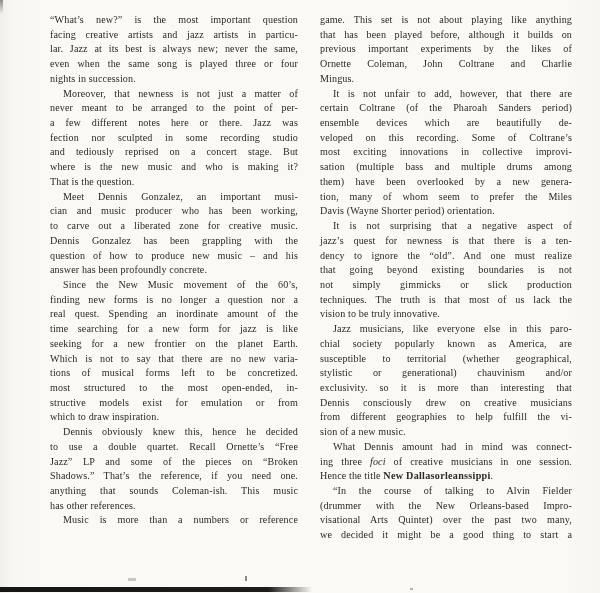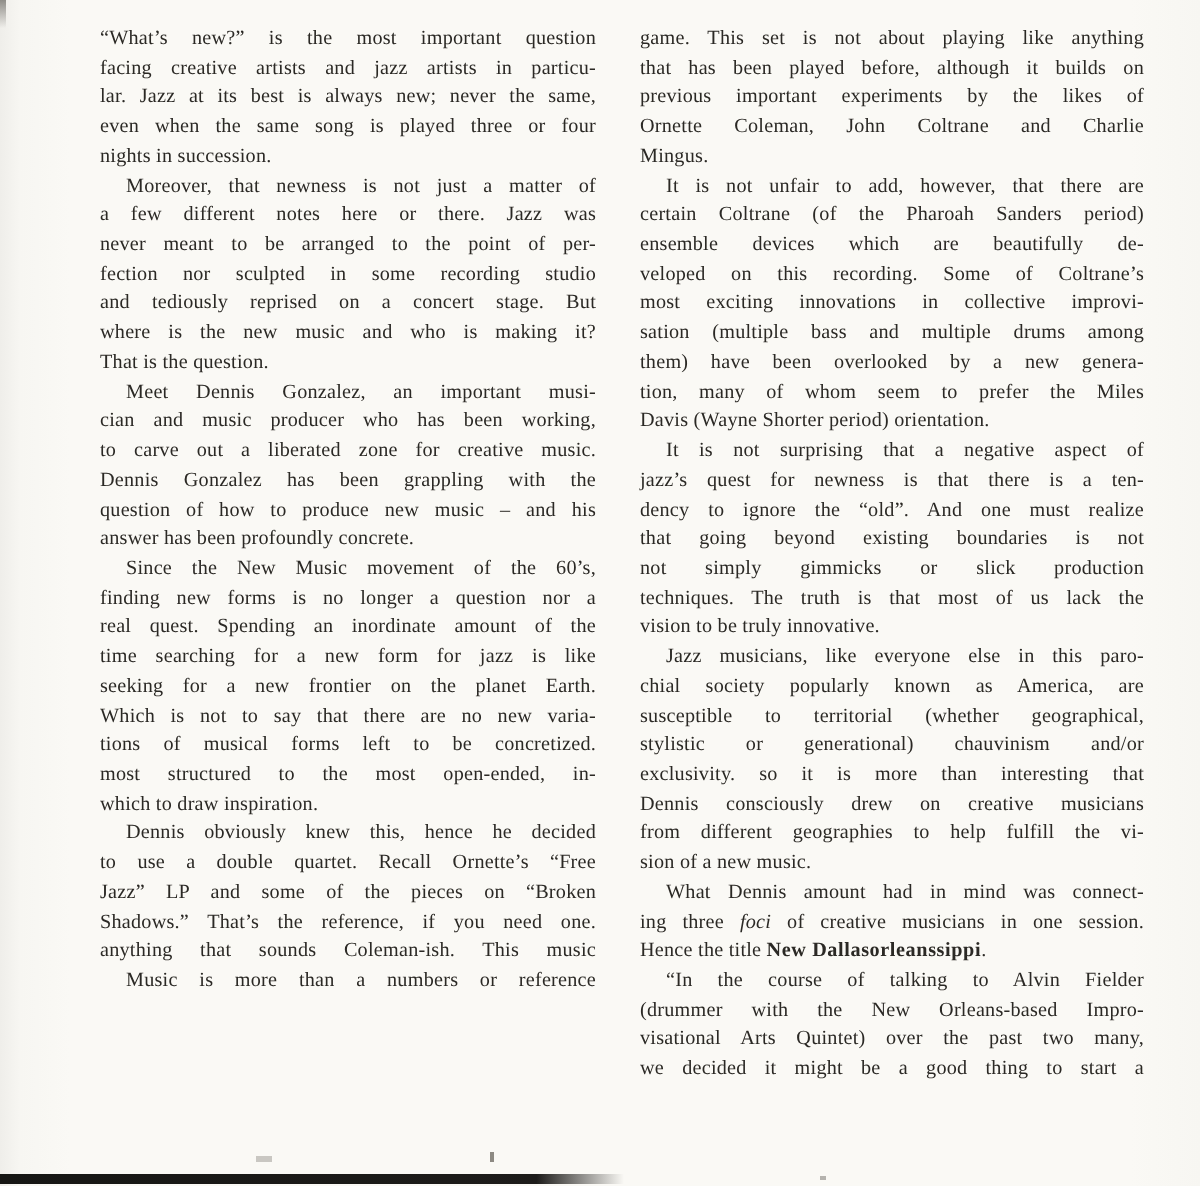--- a/index.html
+++ b/index.html
@@ -90,22 +90,22 @@
   <div class="col" id="col-0">
       <div class="para">
         <div class="line">“What’s new?” is the most important question</div>
         <div class="line">facing creative artists and jazz artists in particu-</div>
         <div class="line">lar. Jazz at its best is always new; never the same,</div>
         <div class="line">even when the same song is played three or four</div>
         <div class="line endline">nights in succession.</div>
       </div>
       <div class="para">
         <div class="line indent">Moreover, that newness is not just a matter of</div>
+        <div class="line">never meant to be arranged to the point of per-</div>
         <div class="line">a few different notes here or there. Jazz was</div>
-        <div class="line">never meant to be arranged to the point of per-</div>
         <div class="line">fection nor sculpted in some recording studio</div>
         <div class="line">and tediously reprised on a concert stage. But</div>
         <div class="line">where is the new music and who is making it?</div>
         <div class="line endline">That is the question.</div>
       </div>
       <div class="para">
         <div class="line indent">Meet Dennis Gonzalez, an important musi-</div>
         <div class="line">cian and music producer who has been working,</div>
         <div class="line">to carve out a liberated zone for creative music.</div>
         <div class="line">Dennis Gonzalez has been grappling with the</div>
@@ -114,28 +114,30 @@
       </div>
       <div class="para">
         <div class="line indent">Since the New Music movement of the 60’s,</div>
         <div class="line">finding new forms is no longer a question nor a</div>
         <div class="line">real quest. Spending an inordinate amount of the</div>
         <div class="line">time searching for a new form for jazz is like</div>
         <div class="line">seeking for a new frontier on the planet Earth.</div>
         <div class="line">Which is not to say that there are no new varia-</div>
         <div class="line">tions of musical forms left to be concretized.</div>
         <div class="line">most structured to the most open-ended, in-</div>
+        <div class="line">structive models exist for emulation or from</div>
         <div class="line endline">which to draw inspiration.</div>
       </div>
       <div class="para">
         <div class="line indent">Dennis obviously knew this, hence he decided</div>
         <div class="line">to use a double quartet. Recall Ornette’s “Free</div>
         <div class="line">Jazz” LP and some of the pieces on “Broken</div>
         <div class="line">Shadows.” That’s the reference, if you need one.</div>
         <div class="line">anything that sounds Coleman-ish. This music</div>
+        <div class="line endline">has other references.</div>
       </div>
       <div class="para">
         <div class="line indent">Music is more than a numbers or reference</div>
       </div>
     </div>
   <div class="col" id="col-1">
       <div class="para">
         <div class="line">game. This set is not about playing like anything</div>
         <div class="line">that has been played before, although it builds on</div>
         <div class="line">previous important experiments by the likes of</div>

